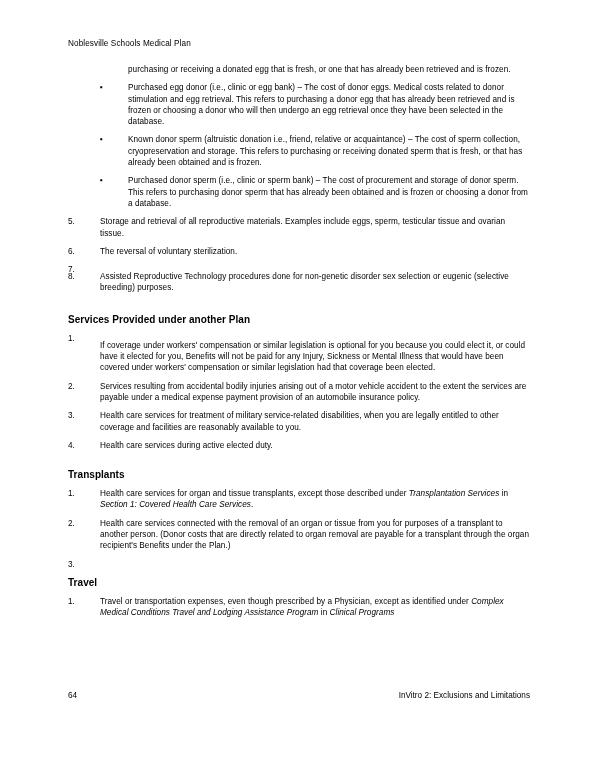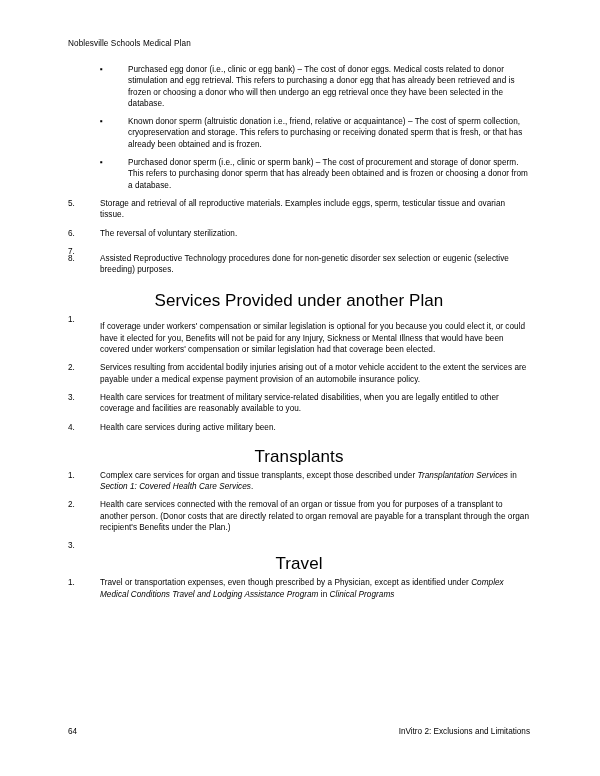--- a/index.html
+++ b/index.html
@@ -89,55 +89,55 @@
     width: 24px;
     font-size: 8.2px;
     line-height: 11.3px;
   }
   ol.numlist > li .sub-para {
     padding-top: 7px;
   }
 
   
   h2.section-heading {
-    font-size: 17px;
+    font-size: 10px;
     line-height: 16px;
-    font-weight: normal;
+    font-weight: bold;
     margin: 9px 0 5px 0;
     letter-spacing: 0.004em;
-    text-align: center;
   }
   h2.section-heading.first { margin-top: 11px; }
 
   em.it { font-style: italic; }
 
   
   .footer {
     position: absolute;
     left: 68px;
-    top: 726px;
+    top: 690px;
     width: 462px;
     font-size: 8.2px;
     line-height: 11px;
     display: flex;
     justify-content: space-between;
     align-items: flex-end;
   }
   .footer .pagenum { text-align: left; }
   .footer .sectionlabel { text-align: right; }
 </style>
 </head>
 <body>
 
 <div class="page">
 
   <div class="running-header">Noblesville Schools Medical Plan</div>
 
   <div class="content">
 
+    <div class="body-text cont-para">purchasing or receiving a donated egg that is fresh, or one that has already been retrieved and is frozen.</div>
 
     <ul class="bullets">
       <li class="body-text">
         <span class="bullet-mark">▪</span>
         <span>Purchased egg donor (i.e., clinic or egg bank) – The cost of donor eggs. Medical costs related to donor stimulation and egg retrieval. This refers to purchasing a donor egg that has already been retrieved and is frozen or choosing a donor who will then undergo an egg retrieval once they have been selected in the database.</span>
       </li>
       <li class="body-text">
         <span class="bullet-mark">▪</span>
         <span>Known donor sperm (altruistic donation i.e., friend, relative or acquaintance) – The cost of sperm collection, cryopreservation and storage. This refers to purchasing or receiving donated sperm that is fresh, or that has already been obtained and is frozen.</span>
       </li>
@@ -174,29 +174,29 @@
       <li class="body-text">
         <span class="num">2.</span>
         <span>Services resulting from accidental bodily injuries arising out of a motor vehicle accident to the extent the services are payable under a medical expense payment provision of an automobile insurance policy.</span>
       </li>
       <li class="body-text">
         <span class="num">3.</span>
         <span>Health care services for treatment of military service-related disabilities, when you are legally entitled to other coverage and facilities are reasonably available to you.</span>
       </li>
       <li class="body-text">
         <span class="num">4.</span>
-        <span>Health care services during active military been.</span>
+        <span>Health care services during active elected duty.</span>
       </li>
     </ol>
 
     <h2 class="section-heading">Transplants</h2>
     <ol class="numlist">
       <li class="body-text">
         <span class="num">1.</span>
-        <span>Complex care services for organ and tissue transplants, except those described under </span><em class="it">Transplantation Services</em><span> in </span><em class="it">Section 1: Covered Health Care Services</em><span>.</span>
+        <span>Health care services for organ and tissue transplants, except those described under </span><em class="it">Transplantation Services</em><span> in </span><em class="it">Section 1: Covered Health Care Services</em><span>.</span>
       </li>
       <li class="body-text">
         <span class="num">2.</span>
         <span>Health care services connected with the removal of an organ or tissue from you for purposes of a transplant to another person. (Donor costs that are directly related to organ removal are payable for a transplant through the organ recipient's Benefits under the Plan.)</span>
       </li>
       <li class="body-text">
         <span class="num">3.</span>
       </li>
     </ol>
 

